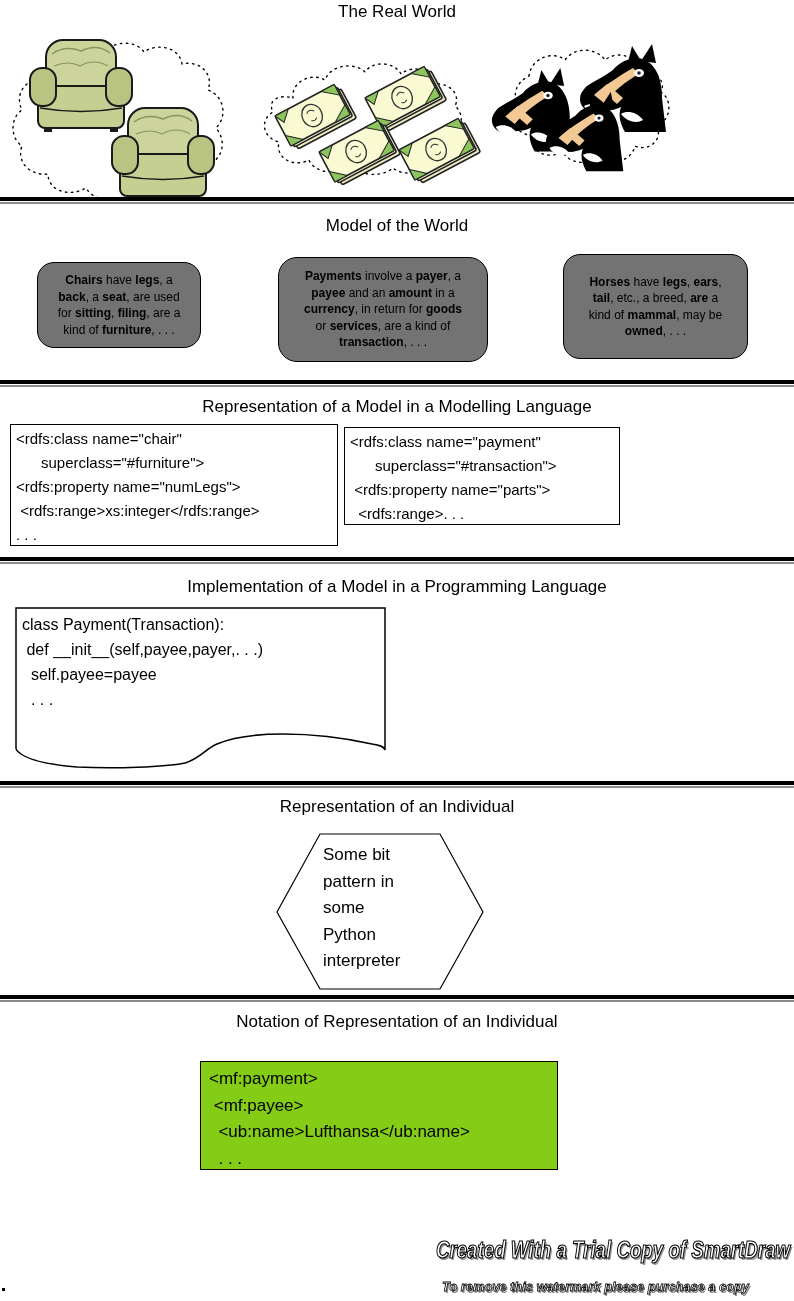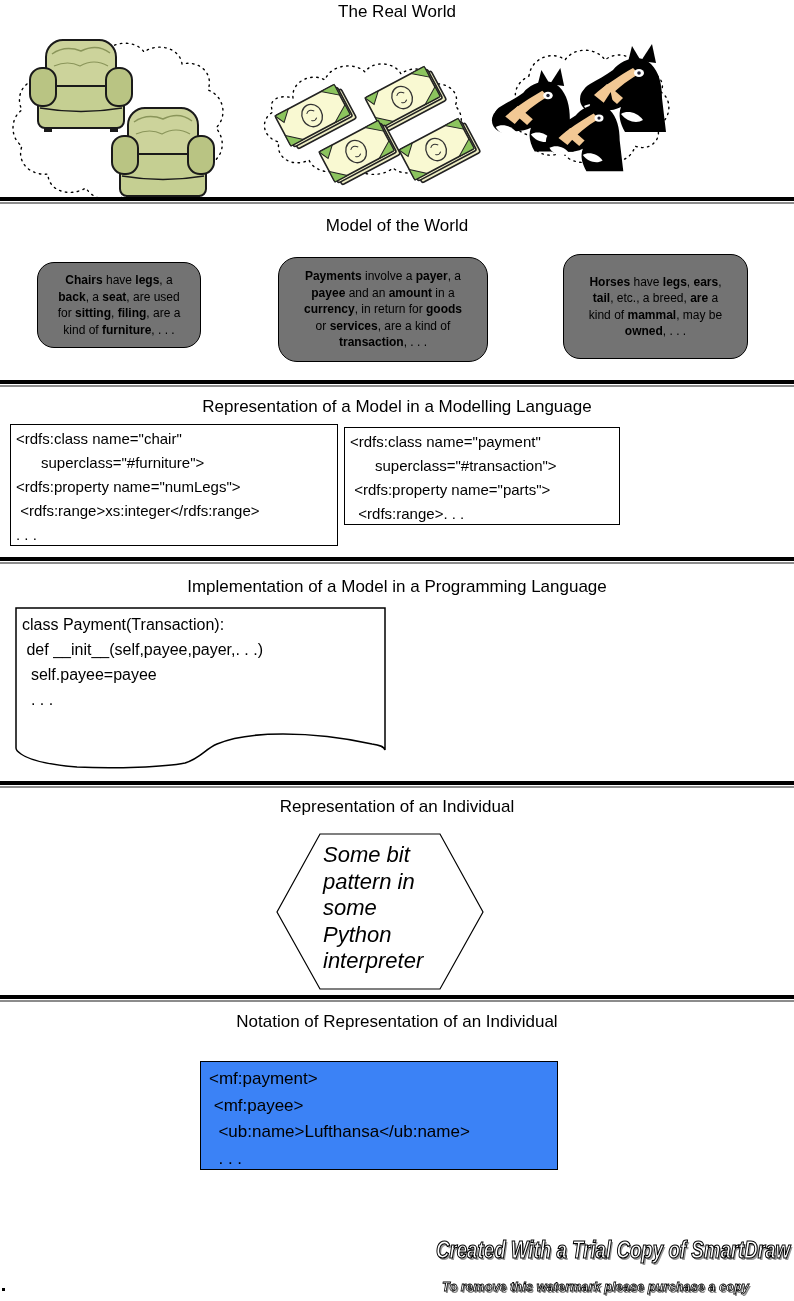--- a/index.html
+++ b/index.html
@@ -10,22 +10,22 @@
        border-top:4px solid #000;border-bottom:2px solid #8c8c8c;background:#fff;}
   .mbox{position:absolute;box-sizing:border-box;border:1.5px solid #000;border-radius:17px;
         display:flex;flex-direction:column;justify-content:center;align-items:center;
         text-align:center;font-size:12px;line-height:16.5px;padding:4px 6px;background:#737373;}
   .mbox b{font-weight:700;}
   .codebox{position:absolute;box-sizing:border-box;border:1.2px solid #000;background:#fff;
            font-size:15px;line-height:24px;padding:2px 5px;overflow:hidden;}
   .ln{white-space:pre;}
   .rln{white-space:pre;}
   .doc-text{position:absolute;font-size:16px;line-height:25px;}
-  .hex-text{position:absolute;font-size:22px;line-height:26.5px;font-style:italic;}
-  .notation-box{position:absolute;box-sizing:border-box;border:1.3px solid #000;background:#3b82f6;
+  .hex-text{position:absolute;font-size:17px;line-height:26.5px;}
+  .notation-box{position:absolute;box-sizing:border-box;border:1.3px solid #000;background:#84cc16;
                 font-size:17px;line-height:26.5px;padding:4px 8px;overflow:hidden;}
   .wm1{position:absolute;right:4px;top:1236px;font-size:24px;font-weight:700;font-style:italic;
        color:#fff;-webkit-text-stroke:1.2px #000;text-shadow:2px 2px 0 #9a9a9a;
        white-space:nowrap;transform:scaleX(.78);transform-origin:100% 50%;}
   .wm2{position:absolute;left:397px;width:397px;top:1279px;text-align:center;
        font-size:13.5px;font-weight:700;font-style:italic;color:#fff;
        -webkit-text-stroke:.8px #000;text-shadow:1.5px 1.5px 0 #8a8a8a;white-space:nowrap;
        transform:scaleX(.95);}
   .dot{position:absolute;left:2px;top:1288px;width:3px;height:3px;background:#000;}
   svg{position:absolute;overflow:visible;}

